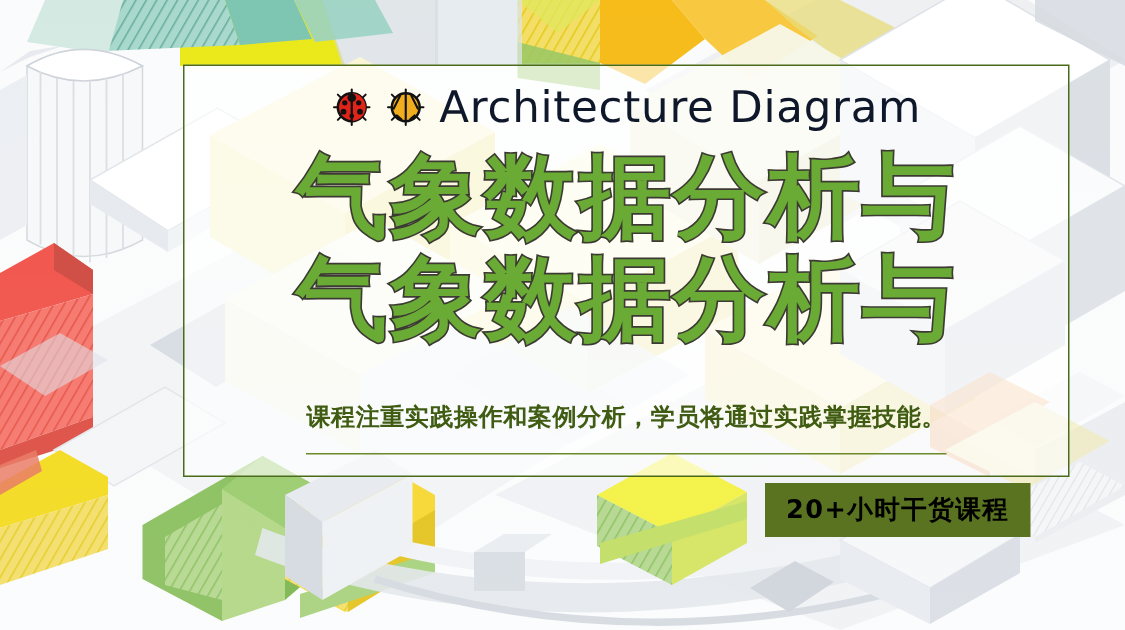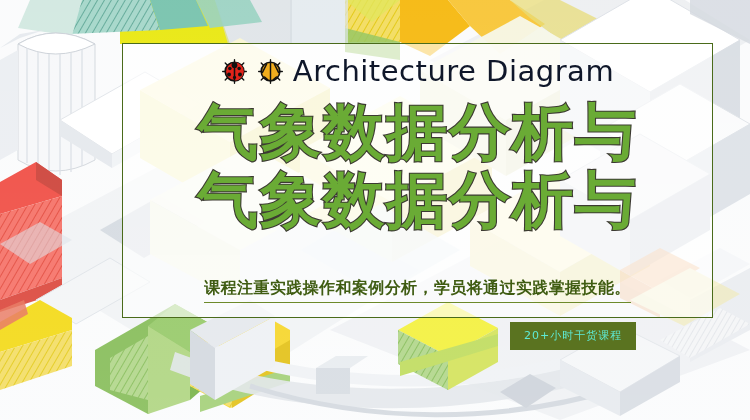--- a/index.html
+++ b/index.html
@@ -62,33 +62,33 @@
 
   
   #subtitle{
     position:absolute;left:0;right:0;bottom:14px;text-align:center;
   }
   #subtitle span{
     display:inline-block;
     font-family:"DejaVu Sans","Liberation Sans",sans-serif;
     font-size:16px;font-weight:700;color:#3f5c12;
     border-bottom:1.5px solid #6d8a2a;
-    padding-bottom:3px;
+    padding-bottom:13px;
     letter-spacing:.4px;
     white-space:nowrap;
   }
 
   
   #badge{
     position:absolute;left:510px;top:322px;
     background:#5a7320;
-    color:#5eead4;
+    color:#000000;
     padding:6px 14px 7px 14px;
     font-family:"DejaVu Sans","Liberation Sans",sans-serif;
-    font-size:11px;font-weight:400;letter-spacing:1px;
+    font-size:17px;font-weight:700;letter-spacing:1px;
     white-space:nowrap;
   }
 </style>
 </head>
 <body>
 
 <div id="poster">
 
   <div id="bg">
     <svg width="750" height="420" viewBox="0 0 750 420">

